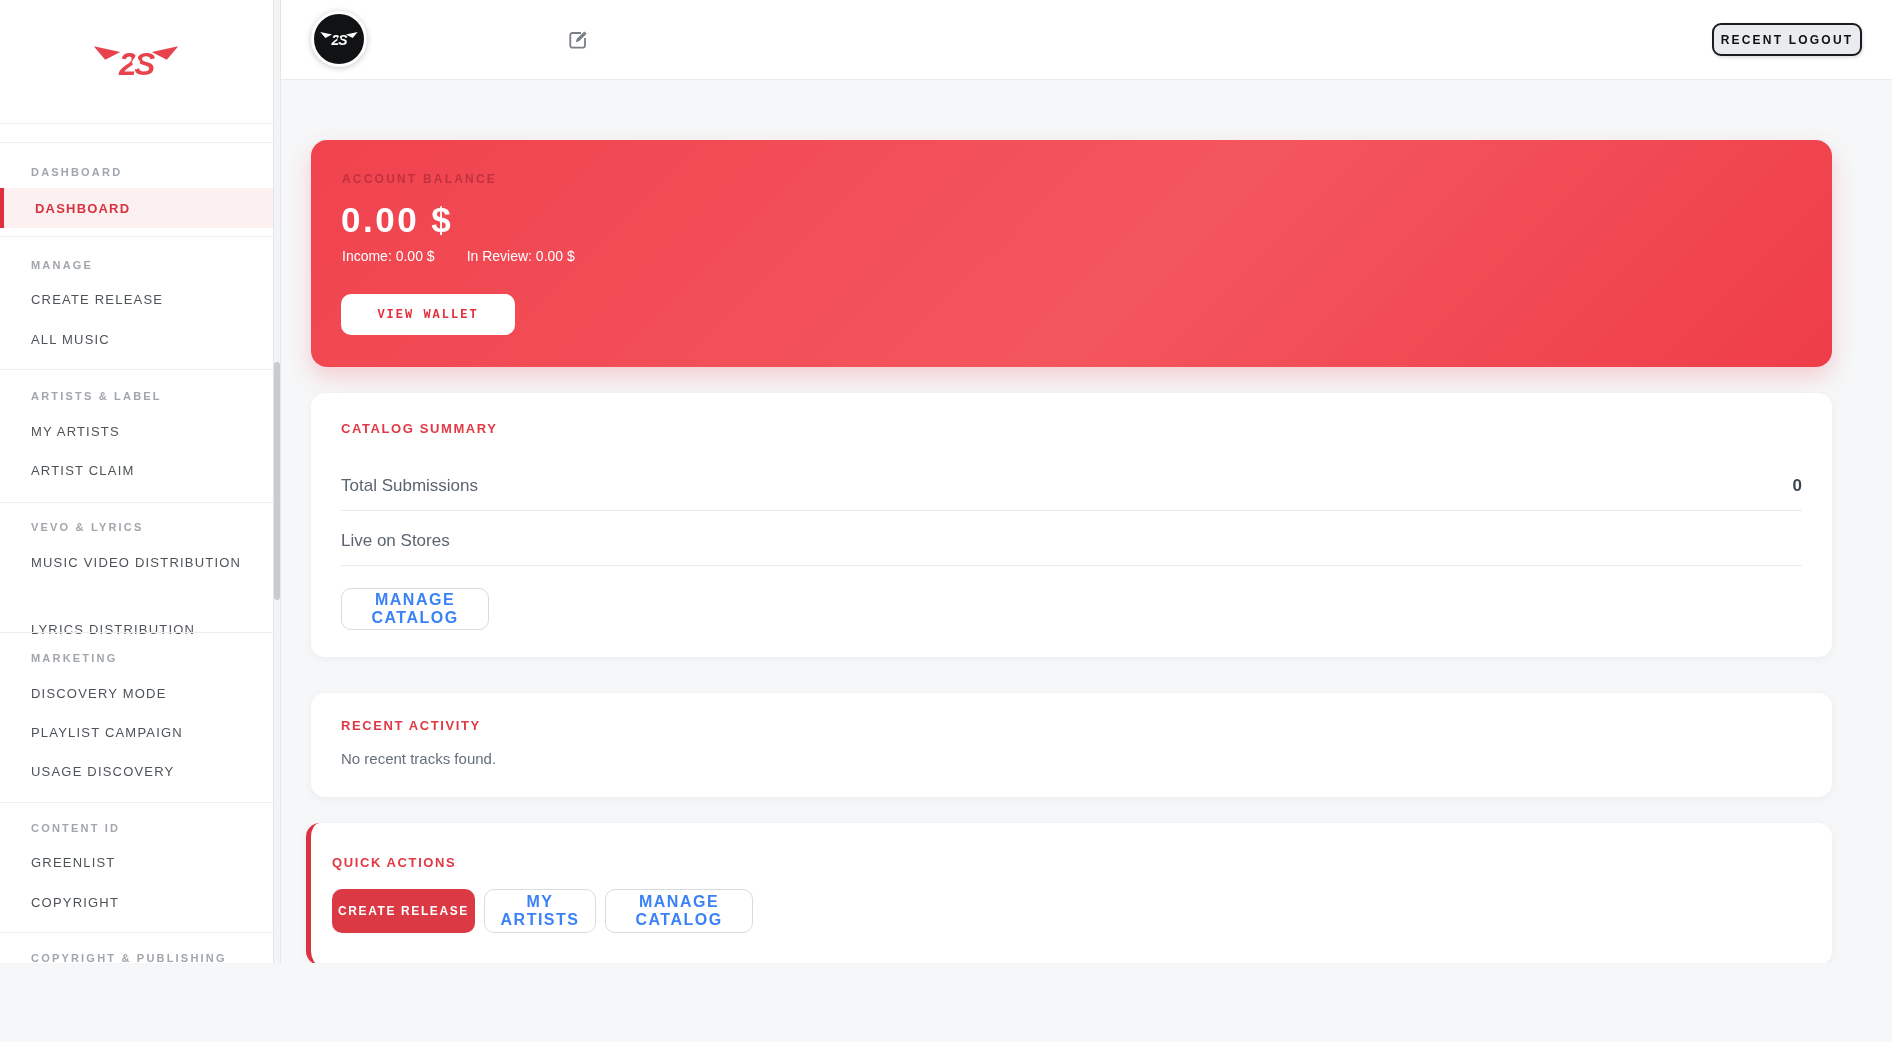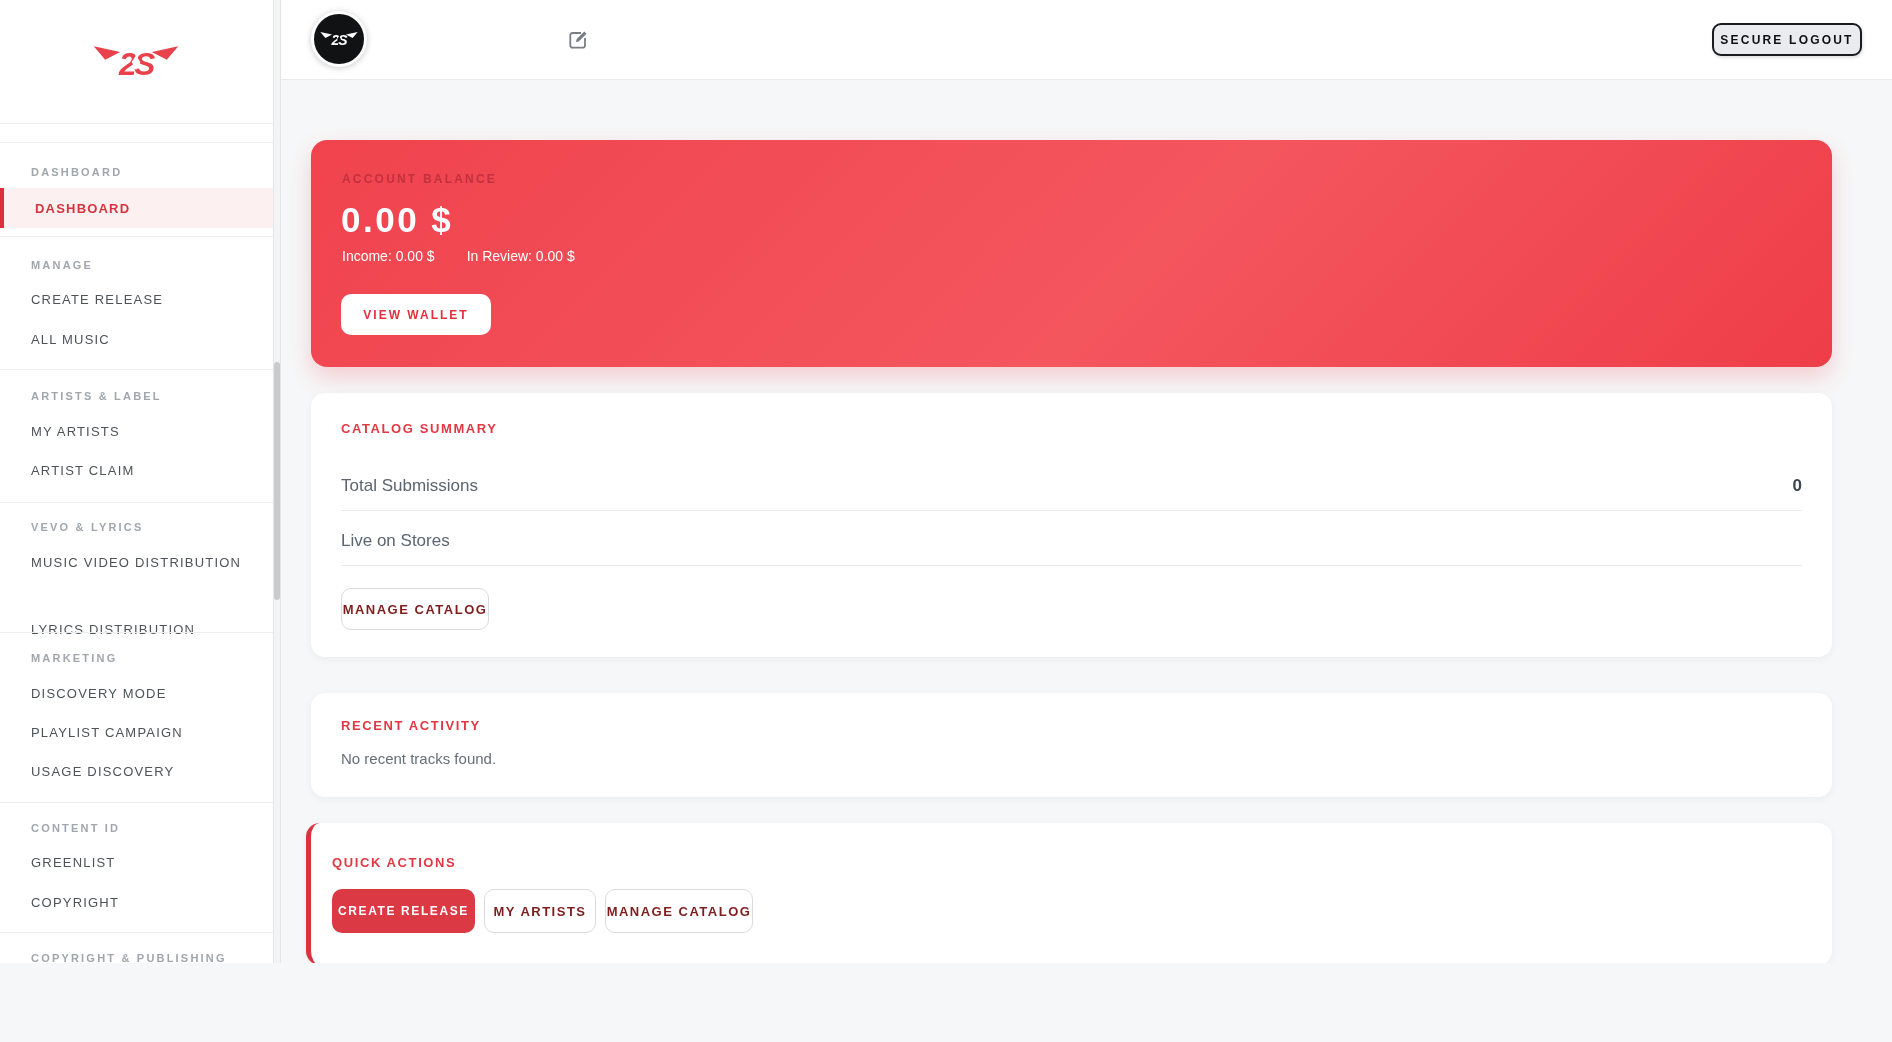--- a/index.html
+++ b/index.html
@@ -81,35 +81,35 @@
     background:linear-gradient(135deg,#f0434e 0%,#f4565e 55%,#ee3d49 100%);
     box-shadow:0 10px 22px rgba(238,61,73,.22);
   }
   .bal-label { position:absolute; left:31px; top:32px; font-size:12px; font-weight:bold;
                letter-spacing:2.2px; color:#c2313e; }
   .bal-amount { position:absolute; left:30px; top:60px; font-size:35px; font-weight:bold;
                 letter-spacing:2.5px; color:#fff; }
   .bal-row { position:absolute; left:31px; top:108px; display:flex; gap:32px;
              font-size:14px; color:#fff; }
   .btn-wallet {
-    position:absolute; left:30px; top:154px; width:150px; height:41px;
+    position:absolute; left:30px; top:154px; width:174px; height:41px;
     background:#fff; border:none; border-radius:10px;
-    font-family:Liberation Sans, sans-serif;
+    font-family:Liberation Mono, monospace;
     font-size:12px; font-weight:bold; letter-spacing:2px; color:#e52f3d; cursor:pointer;
   }
 
   
   .card-catalog { left:311px; top:393px; width:1521px; height:264px; }
   .cat-row-label { position:absolute; left:30px; font-size:17px; color:#5b6570; }
   .cat-row-value { position:absolute; right:30px; font-size:17px; font-weight:bold; color:#3c4651; }
   .cat-div { position:absolute; left:30px; right:30px; height:1px; background:#e9ebee; }
   .btn-outline {
     background:#fff; border:1px solid #d8dbdf; border-radius:10px;
     font-family:"Liberation Sans", sans-serif;
-    font-size:13px; font-weight:bold; letter-spacing:1.5px; color:#7f1d1d; cursor:pointer;
+    font-size:16px; font-weight:bold; letter-spacing:1.5px; color:#3b82f6; cursor:pointer;
   }
   .btn-manage { position:absolute; left:30px; top:195px; width:148px; height:42px; }
 
   
   .card-recent { left:311px; top:693px; width:1521px; height:104px; }
   .recent-msg { position:absolute; left:30px; top:57px; font-size:15px; color:#656f79; }
 
   
   .card-quick { left:306px; top:823px; width:1526px; height:142px;
                 border-left:5px solid #dc3240; }
@@ -192,21 +192,21 @@
       <polygon points="1,1 38,9 17,20" fill="#ffffff"></polygon>
       <polygon points="119,1 82,9 103,20" fill="#ffffff"></polygon>
       <text x="60" y="41" text-anchor="middle" font-size="44" font-weight="bold" font-style="italic" letter-spacing="-3" fill="#ffffff">2S</text>
       <polygon points="60,14 66,23 60,34 54,23" fill="#101214"></polygon>
     </svg>
   </div>
   <svg class="tb-edit" viewBox="0 0 20 20" fill="none" stroke="#787e86" stroke-width="1.8">
     <path d="M13 3 H4.5 a2.2 2.2 0 0 0 -2.2 2.2 v10.3 a2.2 2.2 0 0 0 2.2 2.2 h10.3 a2.2 2.2 0 0 0 2.2 -2.2 V8"></path>
     <path d="M16.3 1.4 l2.3 2.3 L11 11.3 l-3.2 0.9 0.9 -3.2 Z" fill="#787e86" stroke="none"></path>
   </svg>
-  <button class="btn-logout">SECURE LOGOUT</button>
+  <button class="btn-logout">RECENT LOGOUT</button>
 </div>
 
 <div class="card-balance">
   <div class="bal-label">ACCOUNT BALANCE</div>
   <div class="bal-amount">0.00 $</div>
   <div class="bal-row">
     <span>Income: 0.00 $</span>
     <span>In Review: 0.00 $</span>
   </div>
   <button class="btn-wallet">VIEW WALLET</button>

